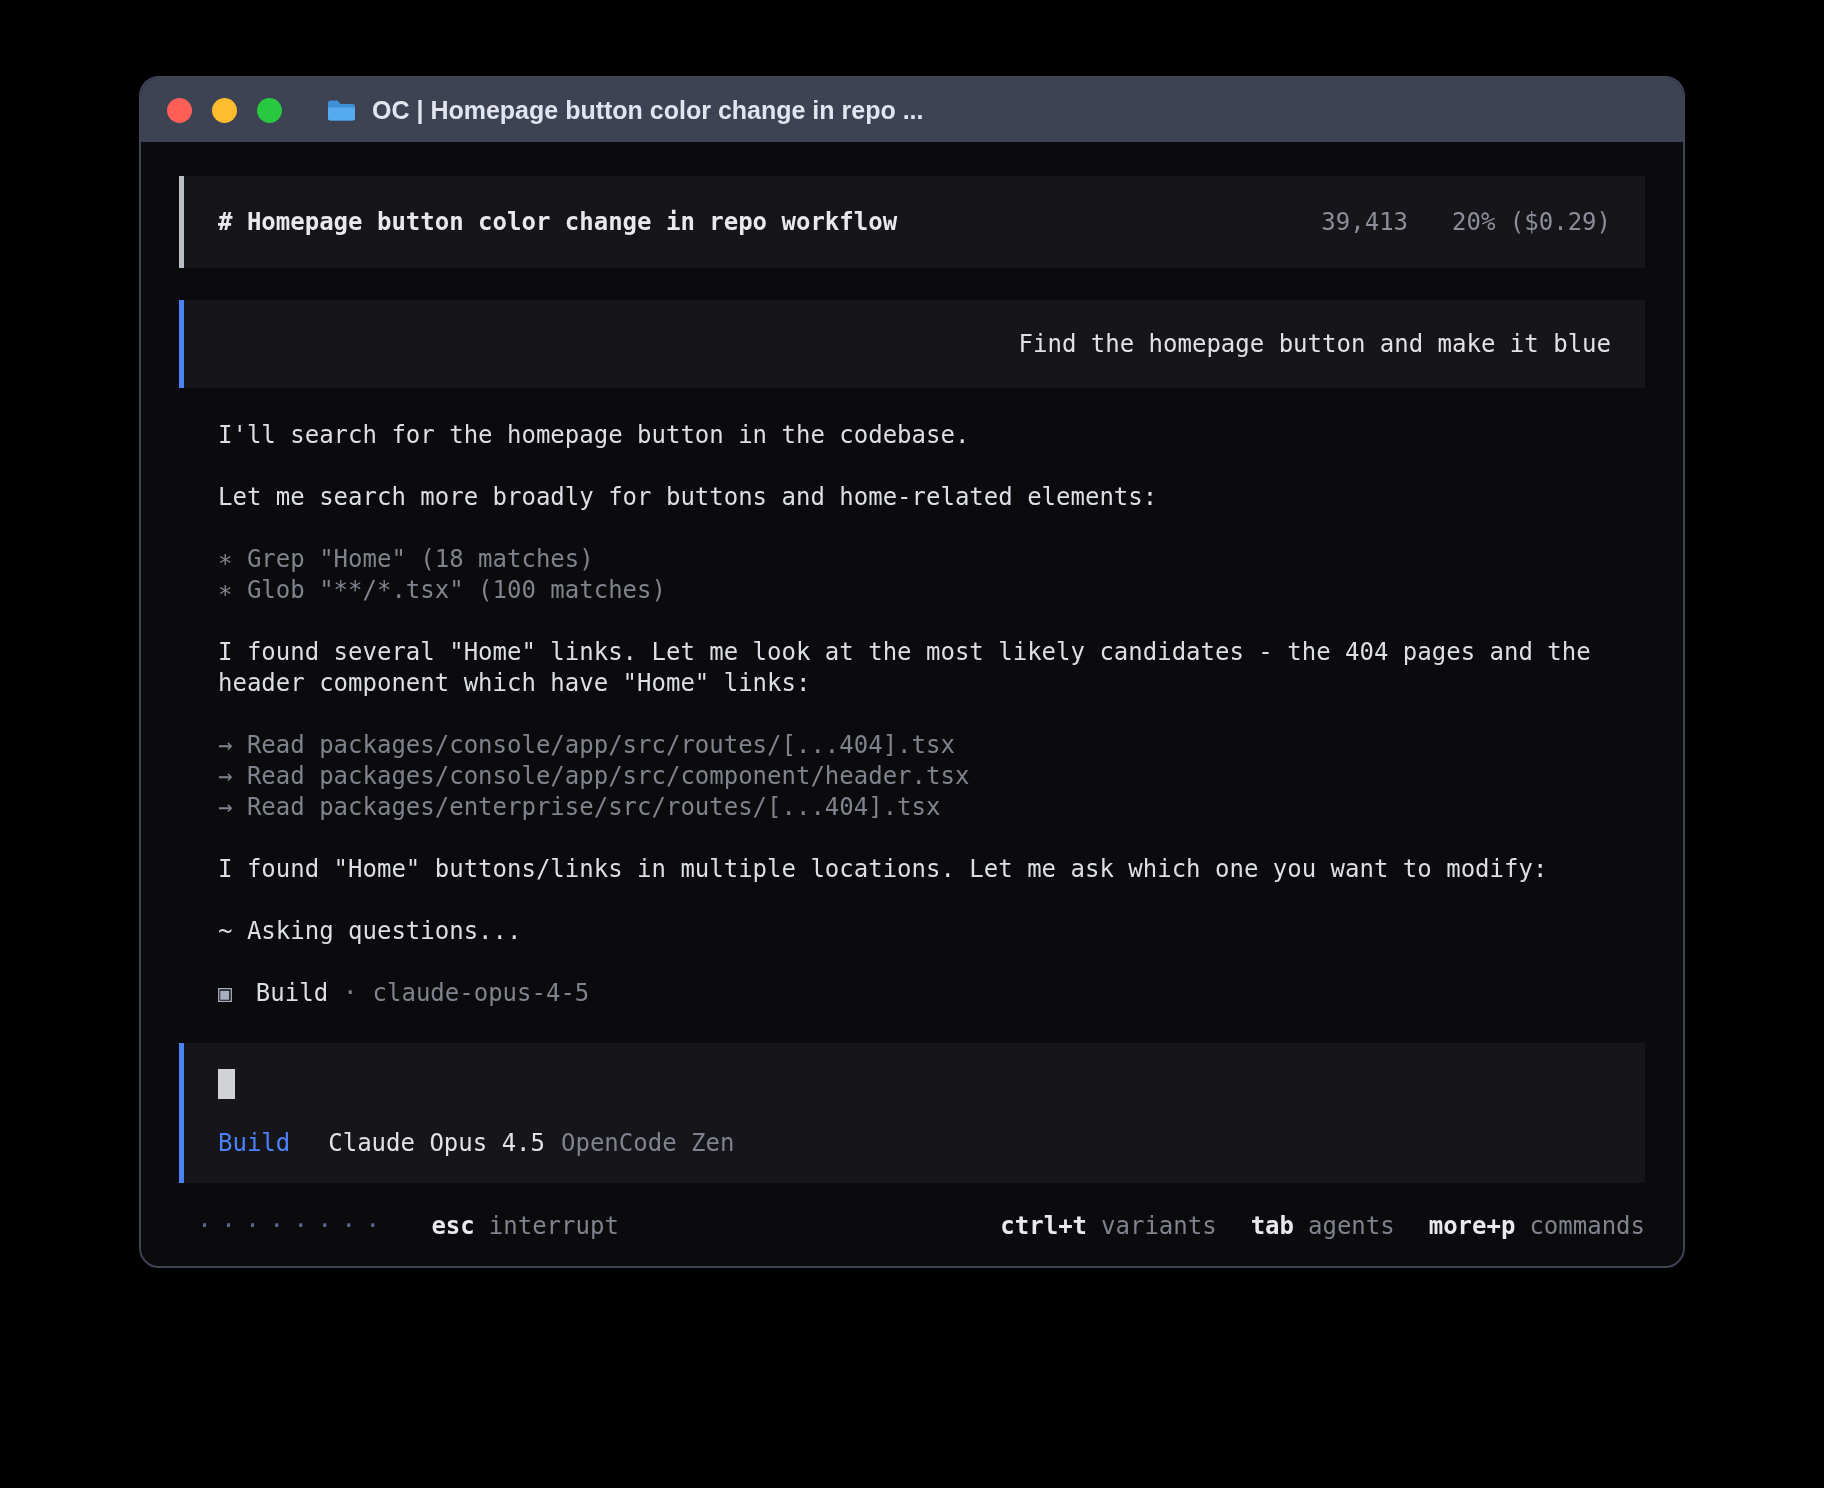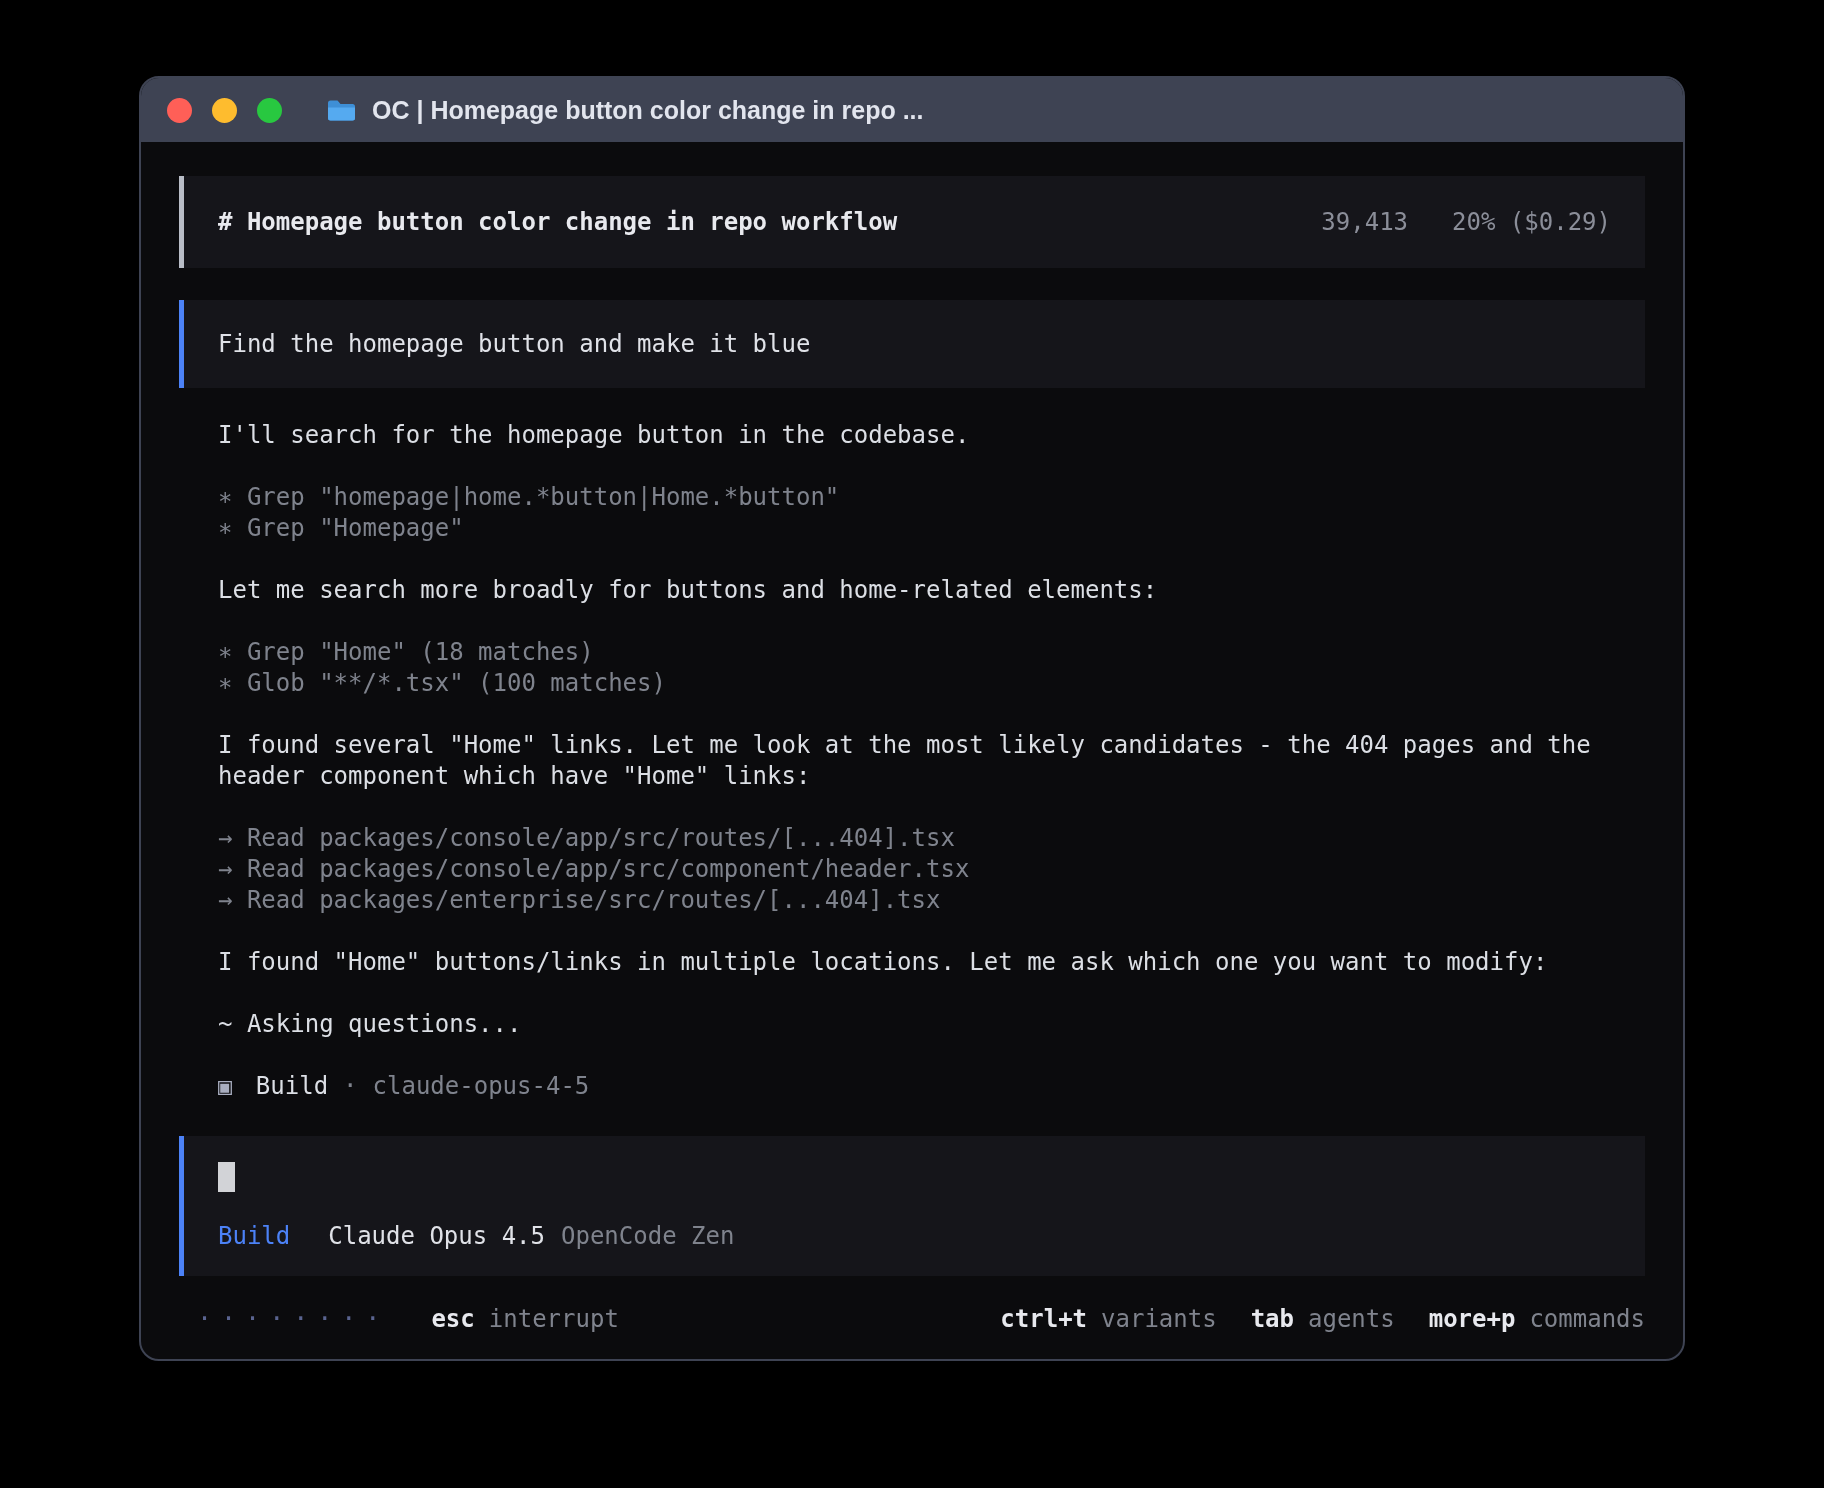--- a/index.html
+++ b/index.html
@@ -33,21 +33,21 @@
   .titlegroup {
     display: flex; align-items: center; gap: 15px;
     margin-left: 44px;
     font-family: "Liberation Sans", sans-serif;
     font-weight: bold; font-size: 25px; color: #e2e5ee;
     white-space: nowrap;
   }
   .folder-icon { display: inline-flex; }
   
   .content { padding: 34px 38px 26px; }
-  .panel { background: #15151a; border-left: 5px solid #b9bdc7; }
+  .panel { background: #15151a; border-left: 5px solid #b9bdc7; justify-content: flex-end; }
   .header-block {
     height: 92px;
     display: flex; align-items: center; justify-content: space-between;
     padding: 0 34px;
     font-size: 24px;
   }
   .h-title { font-weight: bold; color: #e8e9ee; white-space: nowrap; }
   .h-right { display: flex; gap: 44px; color: #8b8e99; white-space: nowrap; }
   .user-block {
     margin-top: 32px;
@@ -129,24 +129,20 @@
     </div>
 
     <div class="panel user-block">
       <span>Find the homepage button and make it blue</span>
     </div>
 
     <div class="transcript">
 
       <p class="asst">I'll search for the homepage button in the codebase.</p>
 
-      <div class="toolgroup">
-        <p>∗ Grep "homepage|home.*button|Home.*button"</p>
-        <p>∗ Grep "Homepage"</p>
-      </div>
 
       <p class="asst">Let me search more broadly for buttons and home-related elements:</p>
 
       <div class="toolgroup">
         <p>∗ Grep "Home" (18 matches)</p>
         <p>∗ Glob "**/*.tsx" (100 matches)</p>
       </div>
 
       <p class="asst">I found several "Home" links. Let me look at the most likely candidates - the 404 pages and the header component which have "Home" links:</p>
 

